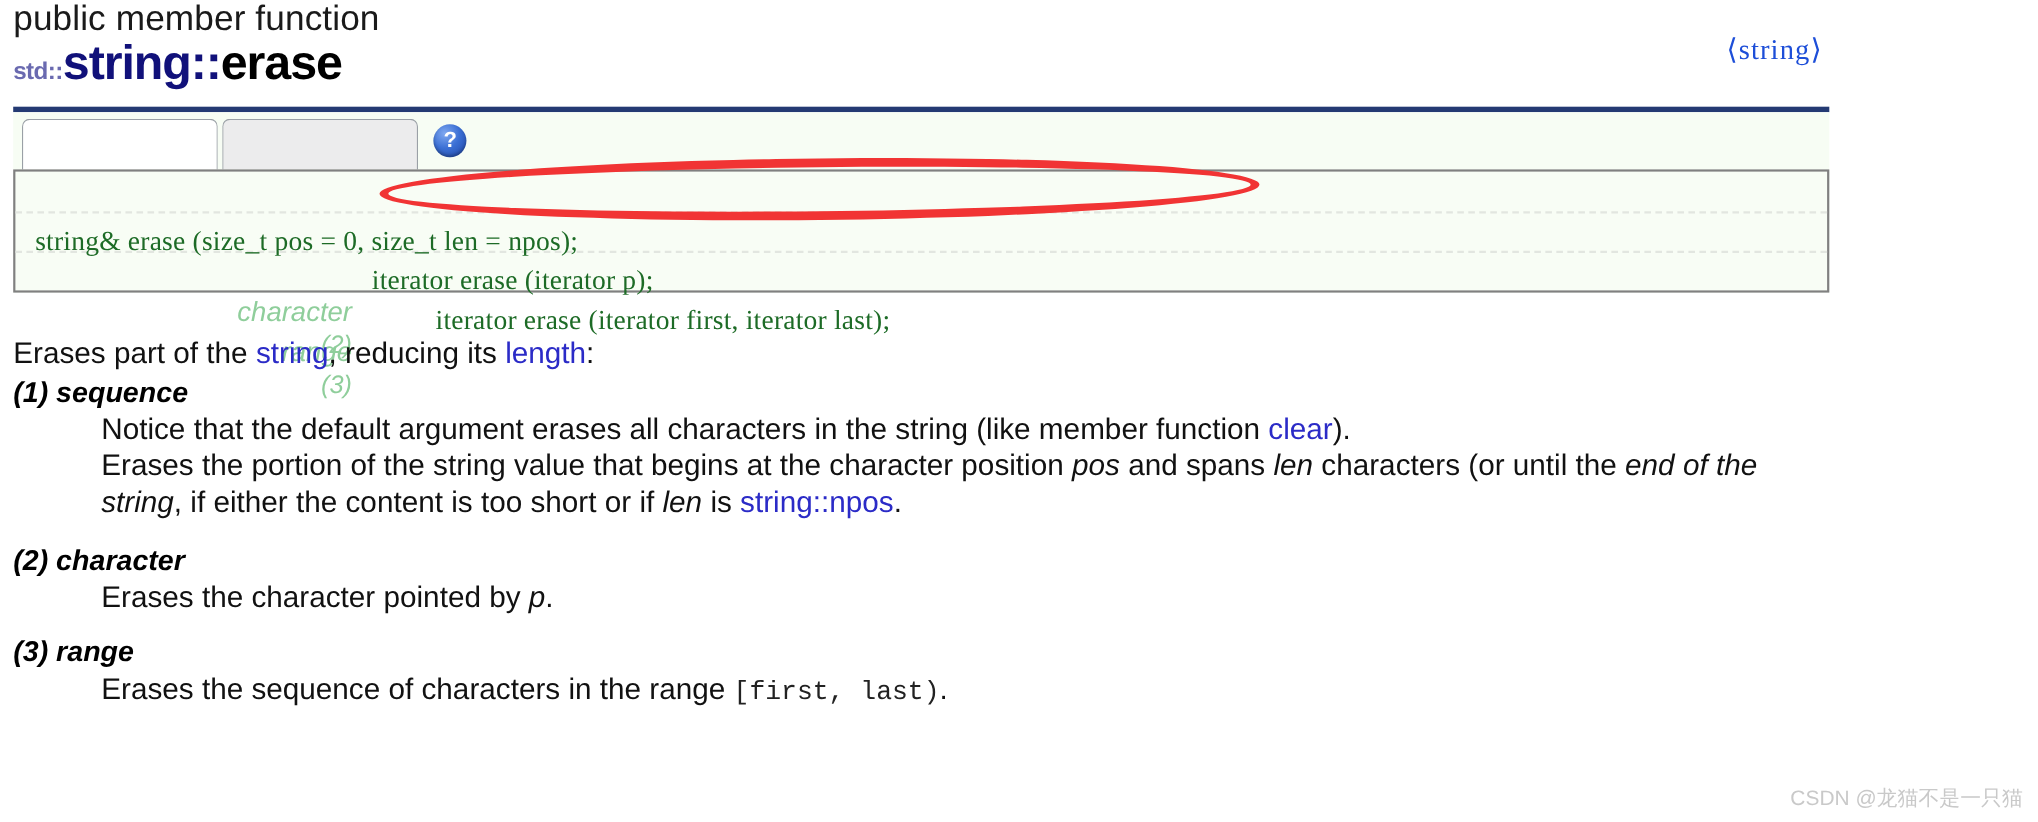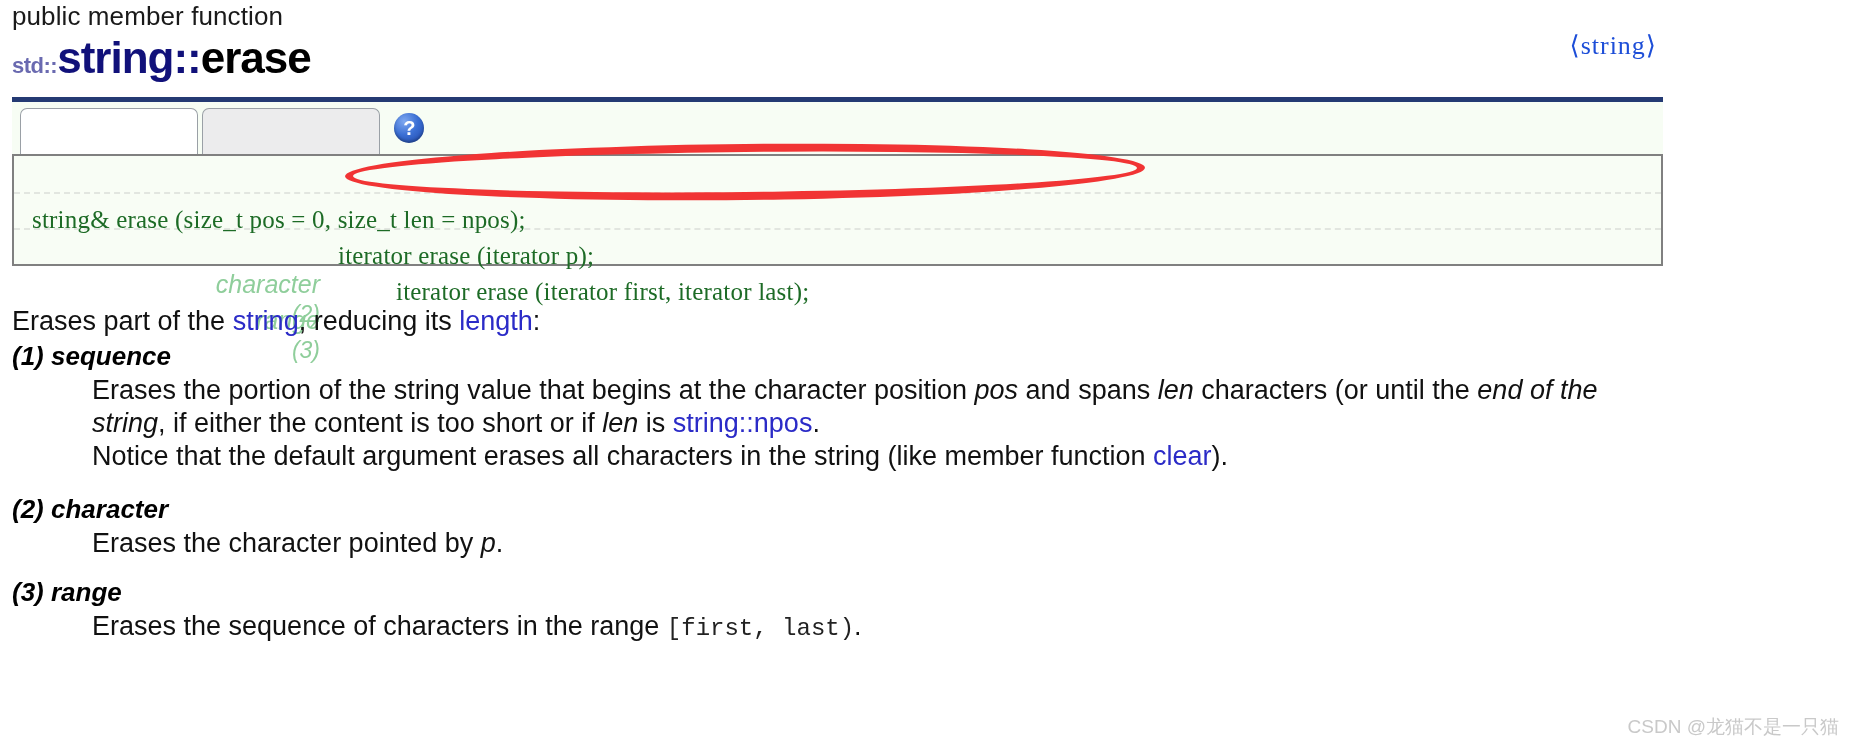--- a/index.html
+++ b/index.html
@@ -14,21 +14,21 @@
     font-family: "Liberation Sans", sans-serif;
     color: #000000;
     overflow: hidden;
   }
 
   
   .kicker {
     position: absolute;
     left: 12px;
     top: 0px;
-    font-size: 26px;
+    font-size: 32px;
     line-height: 32px;
     color: #1a1a1a;
     letter-spacing: 0.1px;
   }
 
   
   .title-row {
     position: absolute;
     left: 12px;
     top: 33px;
@@ -302,22 +302,22 @@
 <div class="annot-ellipse"></div>
 
 <div class="content">
 
 
   <p class="lead"><span>Erases part of the </span><a class="link">string</a><span>, reducing its </span><a class="link">length</a><span>:</span></p>
 
   <div class="variant gap-before-1">
     <div class="variant-head">(1) sequence</div>
     <div class="variant-body">
+      <div><span>Notice that the default argument erases all characters in the string (like member function </span><a class="link">clear</a><span>).</span></div>
       <div><span>Erases the portion of the string value that begins at the character position </span><i>pos</i><span> and spans </span><i>len</i><span> characters (or until the </span><i>end of the string</i><span>, if either the content is too short or if </span><i>len</i><span> is </span><a class="link">string::npos</a><span>.</span></div>
-      <div><span>Notice that the default argument erases all characters in the string (like member function </span><a class="link">clear</a><span>).</span></div>
     </div>
   </div>
 
   <div class="variant gap-before-2">
     <div class="variant-head">(2) character</div>
     <div class="variant-body">
       <div><span>Erases the character pointed by </span><i>p</i><span>.</span></div>
     </div>
   </div>
 

